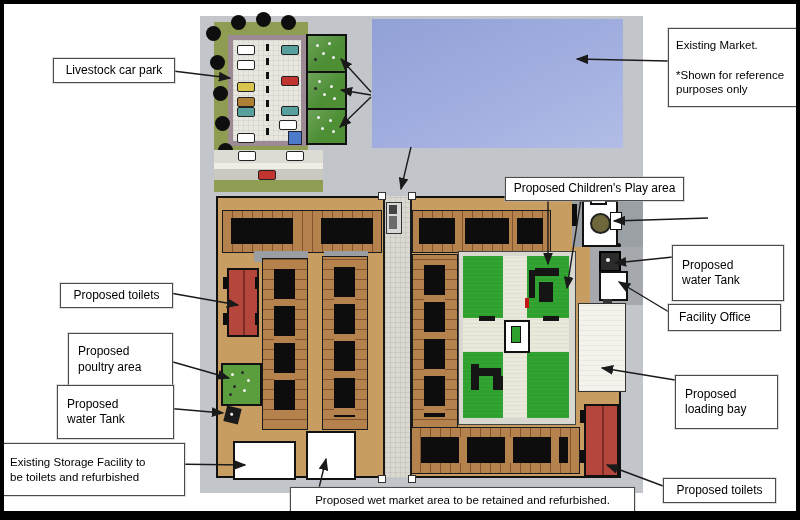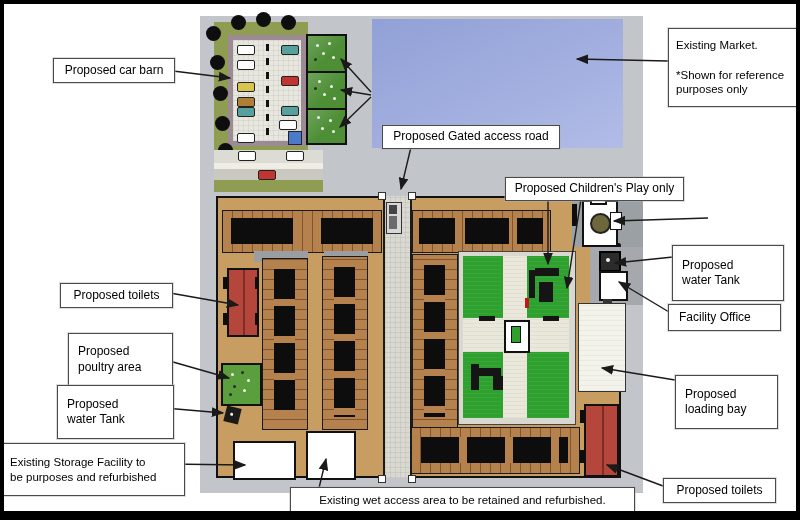--- a/index.html
+++ b/index.html
@@ -229,33 +229,30 @@
     <line x1="170" y1="293" x2="238" y2="305" stroke="#1a1a1a" stroke-width="1.4" marker-end="url(#ah)"></line>
     <line x1="152" y1="356" x2="229" y2="378" stroke="#1a1a1a" stroke-width="1.4" marker-end="url(#ah)"></line>
     <line x1="153" y1="407" x2="223" y2="413" stroke="#1a1a1a" stroke-width="1.4" marker-end="url(#ah)"></line>
     <line x1="167" y1="464" x2="245" y2="465" stroke="#1a1a1a" stroke-width="1.4" marker-end="url(#ah)"></line>
     <line x1="319" y1="488" x2="326" y2="459" stroke="#1a1a1a" stroke-width="1.4" marker-end="url(#ah)"></line>
     <line x1="675" y1="380" x2="602" y2="368" stroke="#1a1a1a" stroke-width="1.4" marker-end="url(#ah)"></line>
     <line x1="663" y1="486" x2="607" y2="465" stroke="#1a1a1a" stroke-width="1.4" marker-end="url(#ah)"></line>
   </svg>
 
   <div class="abs label center" style="left:53px;top:58px;width:120px;height:23px;">
-    <span>Proposed car barn</span>
-  </div>
-  <div class="abs label center" style="left:382px;top:125px;width:176px;height:22px;">
-    <span>Proposed Gated access road</span>
+    <span>Livestock car park</span>
   </div>
   <div class="abs label" style="left:668px;top:28px;width:129px;height:69px;font-size:11.5px;padding:4px 7px;">
     <span class="prewrap">Existing Market.
 
 *Shown for reference
 purposes only</span>
   </div>
   <div class="abs label center" style="left:505px;top:177px;width:177px;height:22px;">
-    <span>Proposed Children's Play only</span>
+    <span>Proposed Children's Play area</span>
   </div>
   <div class="abs label" style="left:672px;top:245px;width:92px;height:46px;padding:4px 9px;">
     <span class="prewrap">Proposed
 water Tank</span>
   </div>
   <div class="abs label" style="left:668px;top:304px;width:101px;height:25px;padding-left:10px;">
     <span>Facility Office</span>
   </div>
   <div class="abs label center" style="left:60px;top:283px;width:111px;height:23px;">
     <span>Proposed toilets</span>
@@ -263,30 +260,30 @@
   <div class="abs label" style="left:68px;top:333px;width:85px;height:43px;padding:4px 9px;">
     <span class="prewrap">Proposed
 poultry area</span>
   </div>
   <div class="abs label" style="left:57px;top:385px;width:97px;height:44px;padding:4px 9px;">
     <span class="prewrap">Proposed
 water Tank</span>
   </div>
   <div class="abs label" style="left:3px;top:443px;width:168px;height:43px;font-size:11.5px;padding:4px 6px;">
     <span class="prewrap">Existing Storage Facility to
-be purposes and refurbished</span>
+be toilets and refurbished</span>
   </div>
   <div class="abs label" style="left:675px;top:375px;width:83px;height:44px;padding:4px 9px;">
     <span class="prewrap">Proposed
 loading bay</span>
   </div>
   <div class="abs label center" style="left:663px;top:478px;width:111px;height:23px;">
     <span>Proposed toilets</span>
   </div>
   <div class="abs label center" style="left:290px;top:487px;width:343px;height:25px;font-size:11.5px;">
-    <span>Existing wet access area to be retained and refurbished.</span>
+    <span>Proposed wet market area to be retained and refurbished.</span>
   </div>
 
   <div class="abs edge" style="left:0;top:0;width:800px;height:4px;"></div>
   <div class="abs edge" style="left:0;top:0;width:4px;height:520px;"></div>
   <div class="abs edge" style="left:796px;top:0;width:4px;height:520px;"></div>
   <div class="abs edge" style="left:0;top:511px;width:800px;height:9px;"></div>
 </div>
 
 </body></html>

